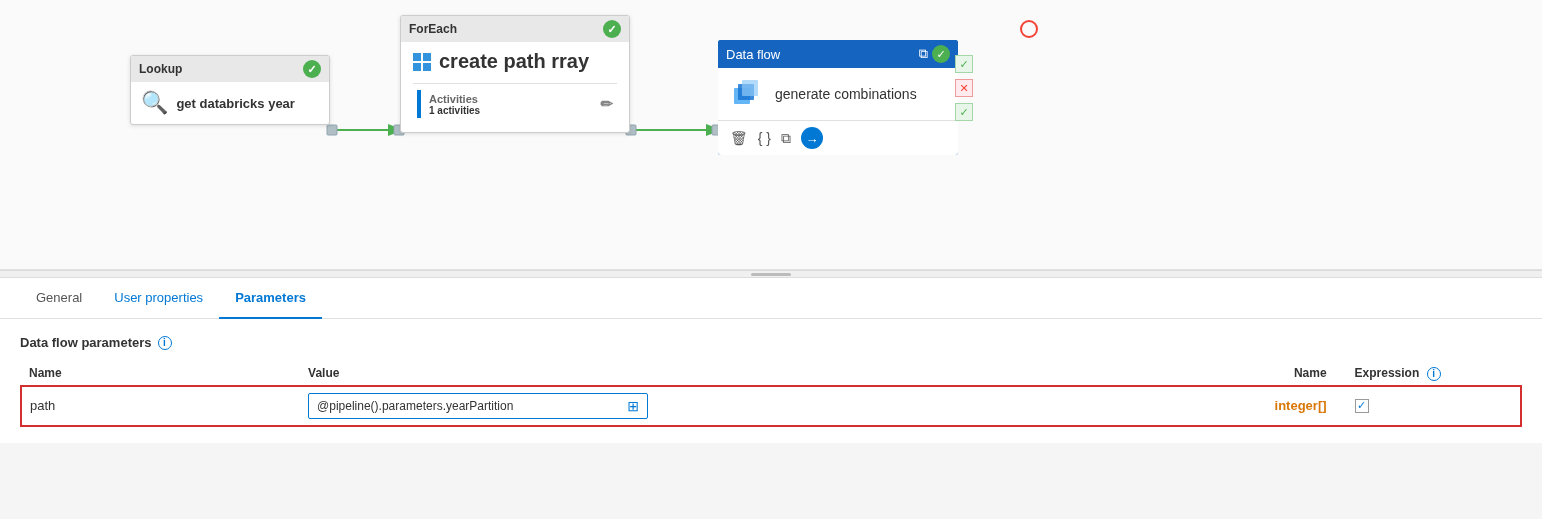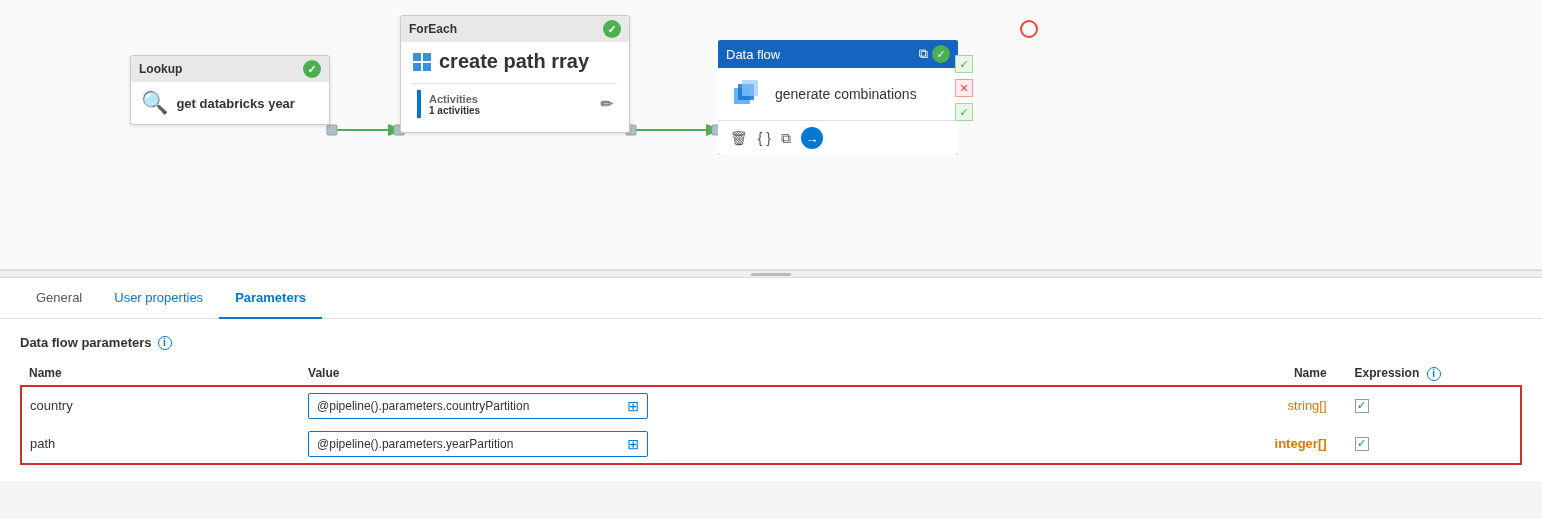--- a/index.html
+++ b/index.html
@@ -517,35 +517,20 @@
           <th class="col-name">Name</th>
           <th class="col-value">Value</th>
           <th class="col-type" style="text-align:right; padding-right: 20px;">Name</th>
           <th class="col-expr">
             <span>Expression</span>
             <span class="info-icon" style="display:inline-flex; margin-left:4px;">i</span>
           </th>
         </tr>
       </thead>
       <tbody style="border: 2px solid #d32f2f;">
-        <tr style="border-left: 2px solid #d32f2f; border-right: 2px solid #d32f2f;">
-          <td>country</td>
-          <td>
-            <div class="value-input">
-              <span class="value-text">@pipeline().parameters.countryPartition</span>
-              <span class="value-icon">⊞</span>
-            </div>
-          </td>
-          <td style="text-align:right; padding-right: 20px;">
-            <span class="type-text">string[]</span>
-          </td>
-          <td>
-            <div class="checkbox-check checked"></div>
-          </td>
-        </tr>
         <tr style="border-left: 2px solid #d32f2f; border-right: 2px solid #d32f2f; border-bottom: 2px solid #d32f2f;">
           <td>path</td>
           <td>
             <div class="value-input">
               <span class="value-text">@pipeline().parameters.yearPartition</span>
               <span class="value-icon">⊞</span>
             </div>
           </td>
           <td style="text-align:right; padding-right: 20px; font-weight: bold;">
             <span class="type-text">integer[]</span>

